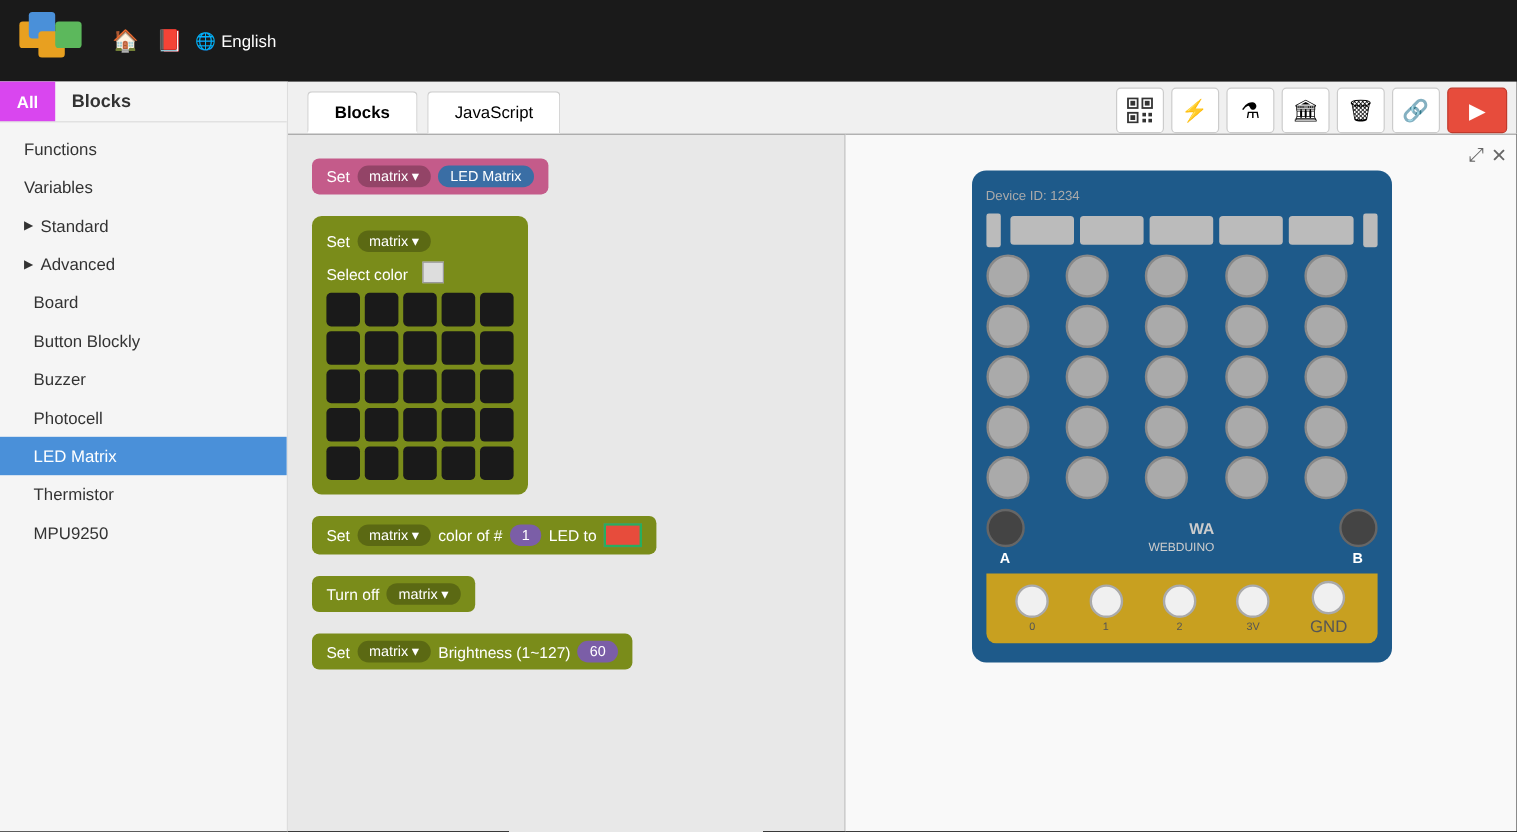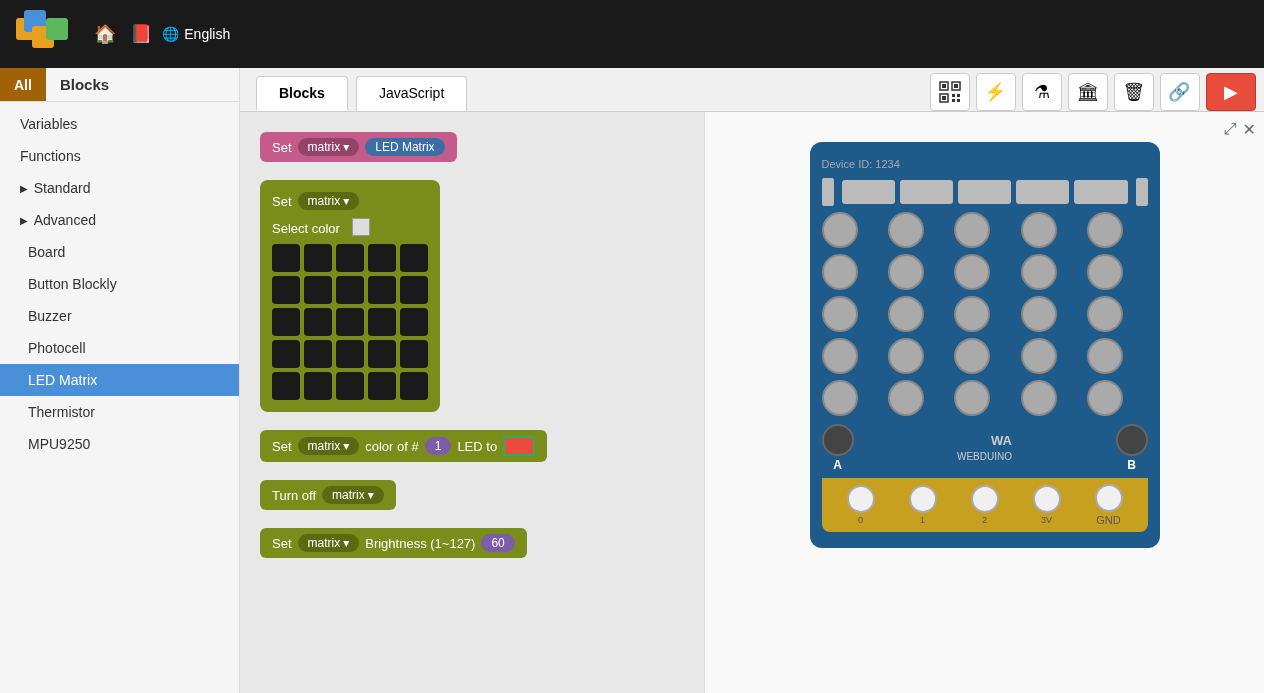--- a/index.html
+++ b/index.html
@@ -19,21 +19,21 @@
     .main { display: flex; height: calc(693px - 68px); }
 
     
     .sidebar {
       width: 240px; background: #f5f5f5; border-right: 1px solid #ddd; display: flex; flex-direction: column;
     }
     .sidebar-header {
       display: flex; align-items: center; background: #f5f5f5; border-bottom: 1px solid #ddd;
     }
     .all-btn {
-      background: #a16207; color: white; padding: 8px 14px; font-size: 14px; font-weight: bold;
+      background: #d946ef; color: white; padding: 8px 14px; font-size: 14px; font-weight: bold;
       cursor: pointer; border: none; min-width: 40px; align-self: stretch; display: flex; align-items: center; justify-content: center;
     }
     .blocks-label { padding: 8px 14px; font-size: 15px; font-weight: bold; color: #333; }
     .sidebar-items { flex: 1; overflow-y: auto; padding: 6px 0; }
     .sidebar-item {
       padding: 8px 20px; font-size: 14px; color: #333; cursor: pointer; display: flex; align-items: center; gap: 6px;
     }
     .sidebar-item.active { background: #4a90d9; color: white; }
     .sidebar-item.indent { padding-left: 28px; }
     .sidebar-item .arrow { font-size: 10px; }
@@ -124,24 +124,24 @@
 
 <div class="main">
 
   <div class="sidebar">
     <div class="sidebar-header">
       <button class="all-btn">All</button>
       <span class="blocks-label">Blocks</span>
     </div>
     <div class="sidebar-items">
       <div class="sidebar-item">
+        <span>Functions</span>
+      </div>
+      <div class="sidebar-item">
         <span>Variables</span>
-      </div>
-      <div class="sidebar-item">
-        <span>Functions</span>
       </div>
       <div class="sidebar-item">
         <span class="arrow">▶</span>
         <span>Standard</span>
       </div>
       <div class="sidebar-item">
         <span class="arrow">▶</span>
         <span>Advanced</span>
       </div>
       <div class="sidebar-item indent">
@@ -374,21 +374,21 @@
                 <div style="display:flex;flex-direction:column;align-items:center;gap:2px;">
                   <div style="width:28px;height:28px;background:#f0f0f0;border-radius:50%;border:2px solid #aaa;"></div>
                   <span style="color:#555;font-size:9px;">2</span>
                 </div>
                 <div style="display:flex;flex-direction:column;align-items:center;gap:2px;">
                   <div style="width:28px;height:28px;background:#f0f0f0;border-radius:50%;border:2px solid #aaa;"></div>
                   <span style="color:#555;font-size:9px;">3V</span>
                 </div>
                 <div style="display:flex;flex-direction:column;align-items:center;gap:2px;">
                   <div style="width:28px;height:28px;background:#f0f0f0;border-radius:50%;border:2px solid #aaa;"></div>
-                  <span style="color:#555;font-size:11px;">GND</span>
+                  <span style="color:#555;font-size:14px;">GND</span>
                 </div>
               </div>
             </div>
           </div>
         </div>
       </div>
 
     </div>
   </div>
 

